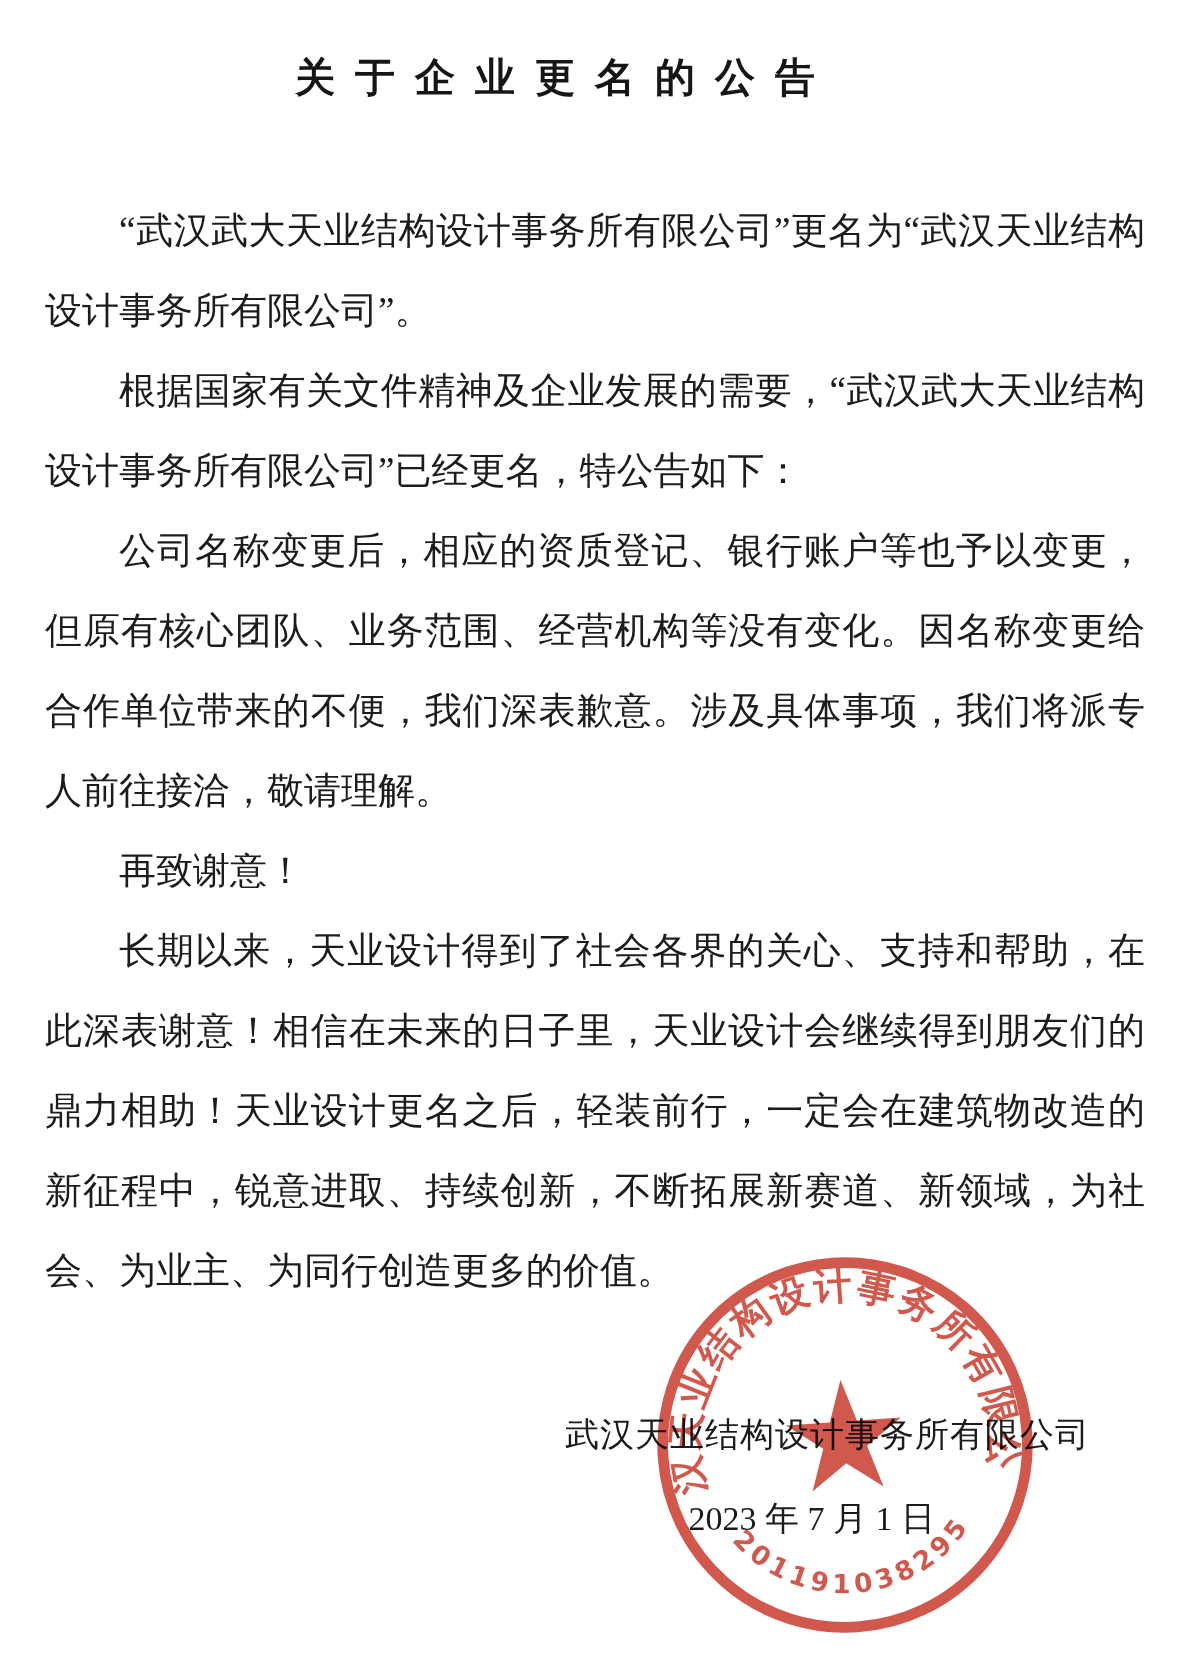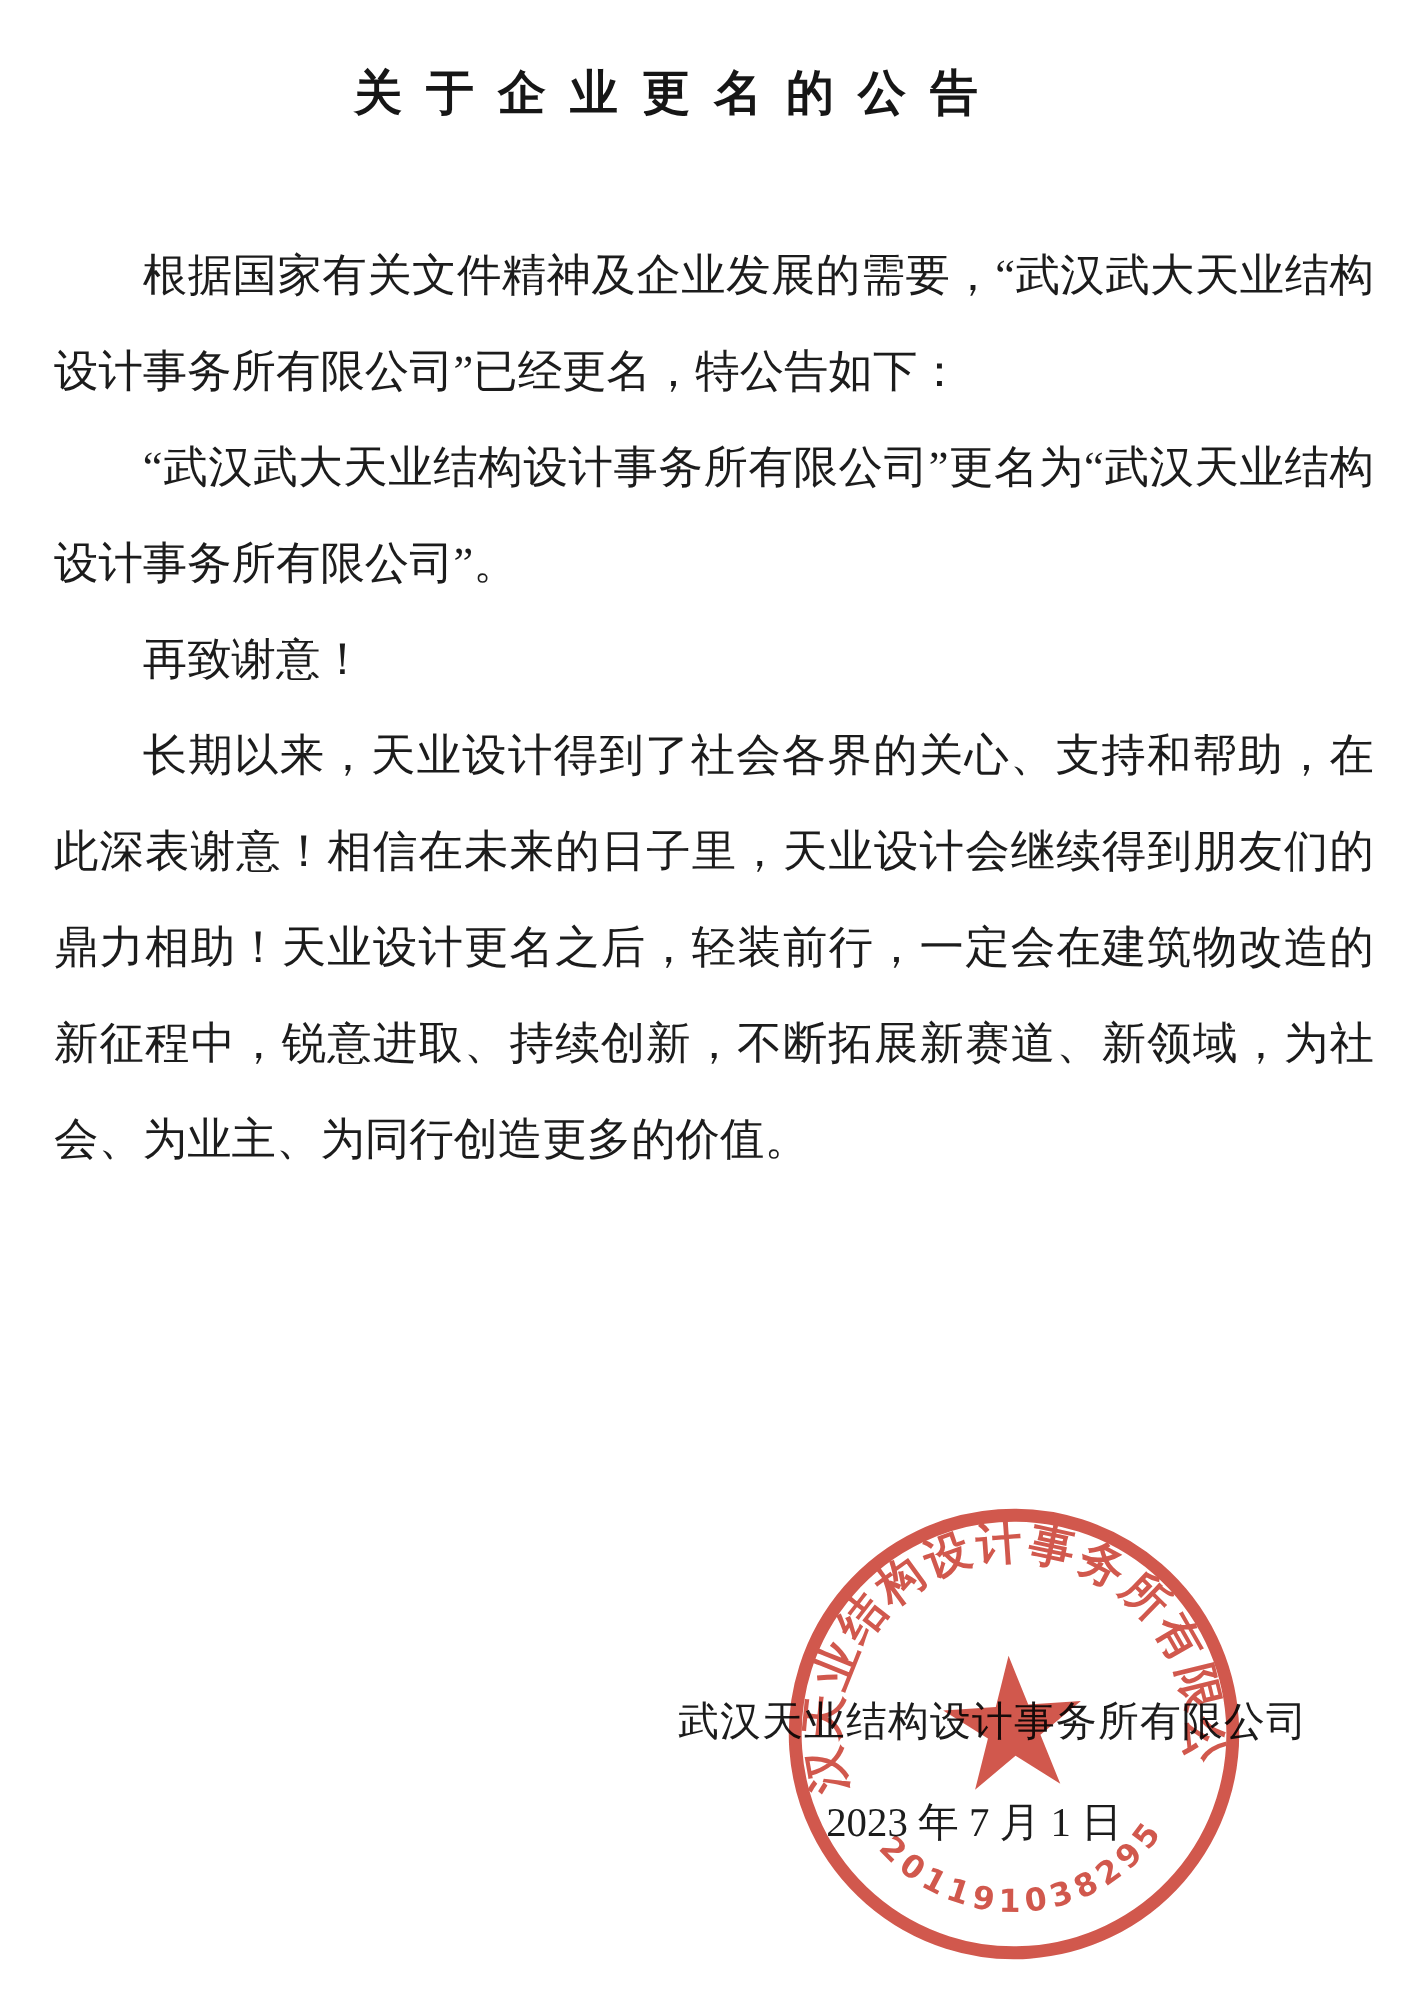--- a/index.html
+++ b/index.html
@@ -78,22 +78,23 @@
   }
 </style>
 </head>
 <body>
 
 <div class="page">
 
   <h1 class="doc-title">关于企业更名的公告</h1>
 
   <div class="doc-body">
+    <p>“武汉武大天业结构设计事务所有限公司”更名为“武汉天业结构设计事务所有限公司”。</p>
     <p>根据国家有关文件精神及企业发展的需要，“武汉武大天业结构设计事务所有限公司”已经更名，特公告如下：</p>
-    <p>“武汉武大天业结构设计事务所有限公司”更名为“武汉天业结构设计事务所有限公司”。</p>
+    <p>公司名称变更后，相应的资质登记、银行账户等也予以变更，但原有核心团队、业务范围、经营机构等没有变化。因名称变更给合作单位带来的不便，我们深表歉意。涉及具体事项，我们将派专人前往接洽，敬请理解。</p>
     <p>再致谢意！</p>
     <p>长期以来，天业设计得到了社会各界的关心、支持和帮助，在此深表谢意！相信在未来的日子里，天业设计会继续得到朋友们的鼎力相助！天业设计更名之后，轻装前行，一定会在建筑物改造的新征程中，锐意进取、持续创新，不断拓展新赛道、新领域，为社会、为业主、为同行创造更多的价值。</p>
   </div>
 
   <div class="sig-company">武汉天业结构设计事务所有限公司</div>
 
   <div class="sig-date">2023 年 7 月 1 日</div>
 
   <svg class="seal" viewBox="0 0 400 400" aria-hidden="true">
     <defs>

